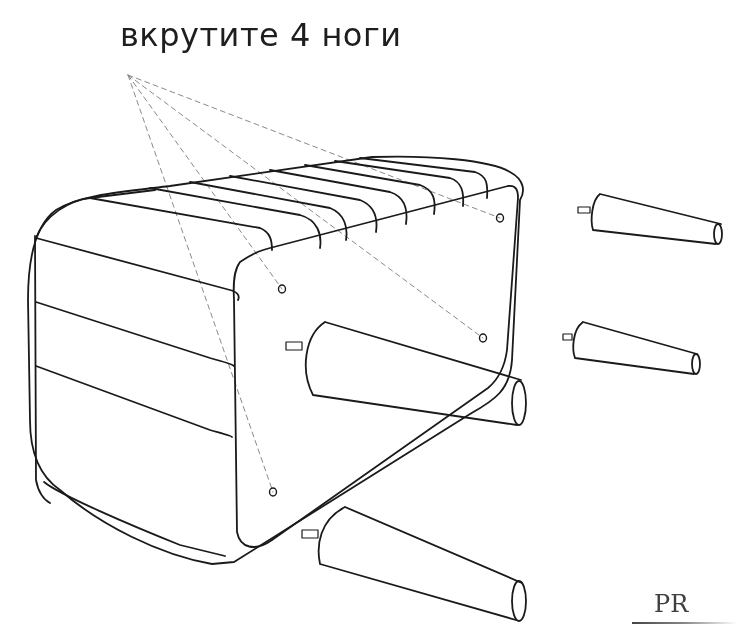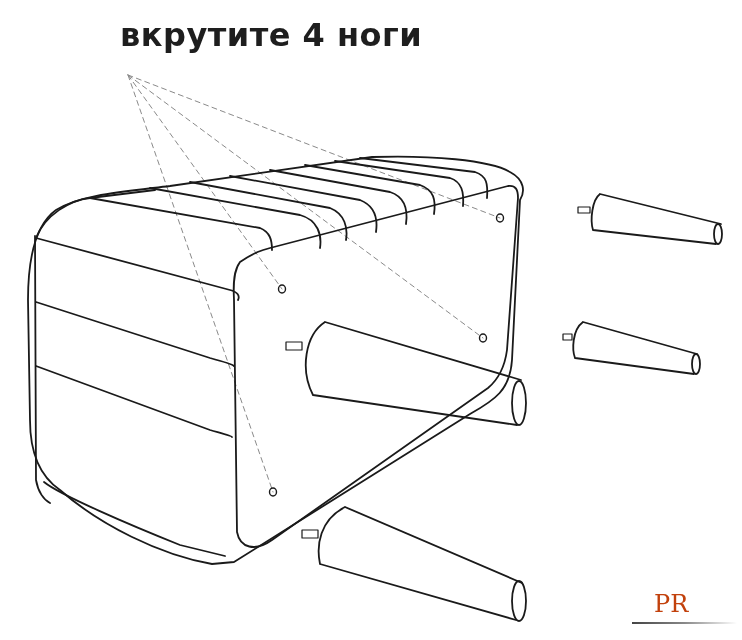--- a/index.html
+++ b/index.html
@@ -1,20 +1,20 @@
 <!DOCTYPE html>
 <html><head>
 <meta charset="utf-8">
 <style>
   html, body { margin:0; padding:0; background:#ffffff; }
   body { width:742px; height:640px; position:relative; overflow:hidden; font-family:"DejaVu Sans", sans-serif; }
-  .title { position:absolute; left:120px; top:16px; font-size:32px; color:#1e1e1e; letter-spacing:0.5px; font-weight:bold; }
+  .title { position:absolute; left:120px; top:16px; font-size:32px; color:#1e1e1e; letter-spacing:0.5px; font-weight:normal; }
   svg.art { position:absolute; left:0; top:0; }
   .logo { position:absolute; left:632px; top:590px; width:110px; height:40px; }
-  .logo-text { position:absolute; left:22px; top:0; font-family:"DejaVu Serif", serif; font-size:24px; color:#c2410c; }
+  .logo-text { position:absolute; left:22px; top:0; font-family:"DejaVu Serif", serif; font-size:24px; color:#404040; }
   .logo-line { position:absolute; left:0; top:32px; width:105px; height:2px;
                background:linear-gradient(to right, #444 0%, #888 50%, rgba(255,255,255,0) 100%); }
 </style>
 </head>
 <body>
 
 <div class="title">вкрутите 4 ноги</div>
 
 <svg class="art" width="742" height="640" viewBox="0 0 742 640">
   <g fill="none" stroke="#1a1a1a" stroke-width="1.8" stroke-linejoin="round" stroke-linecap="round">

